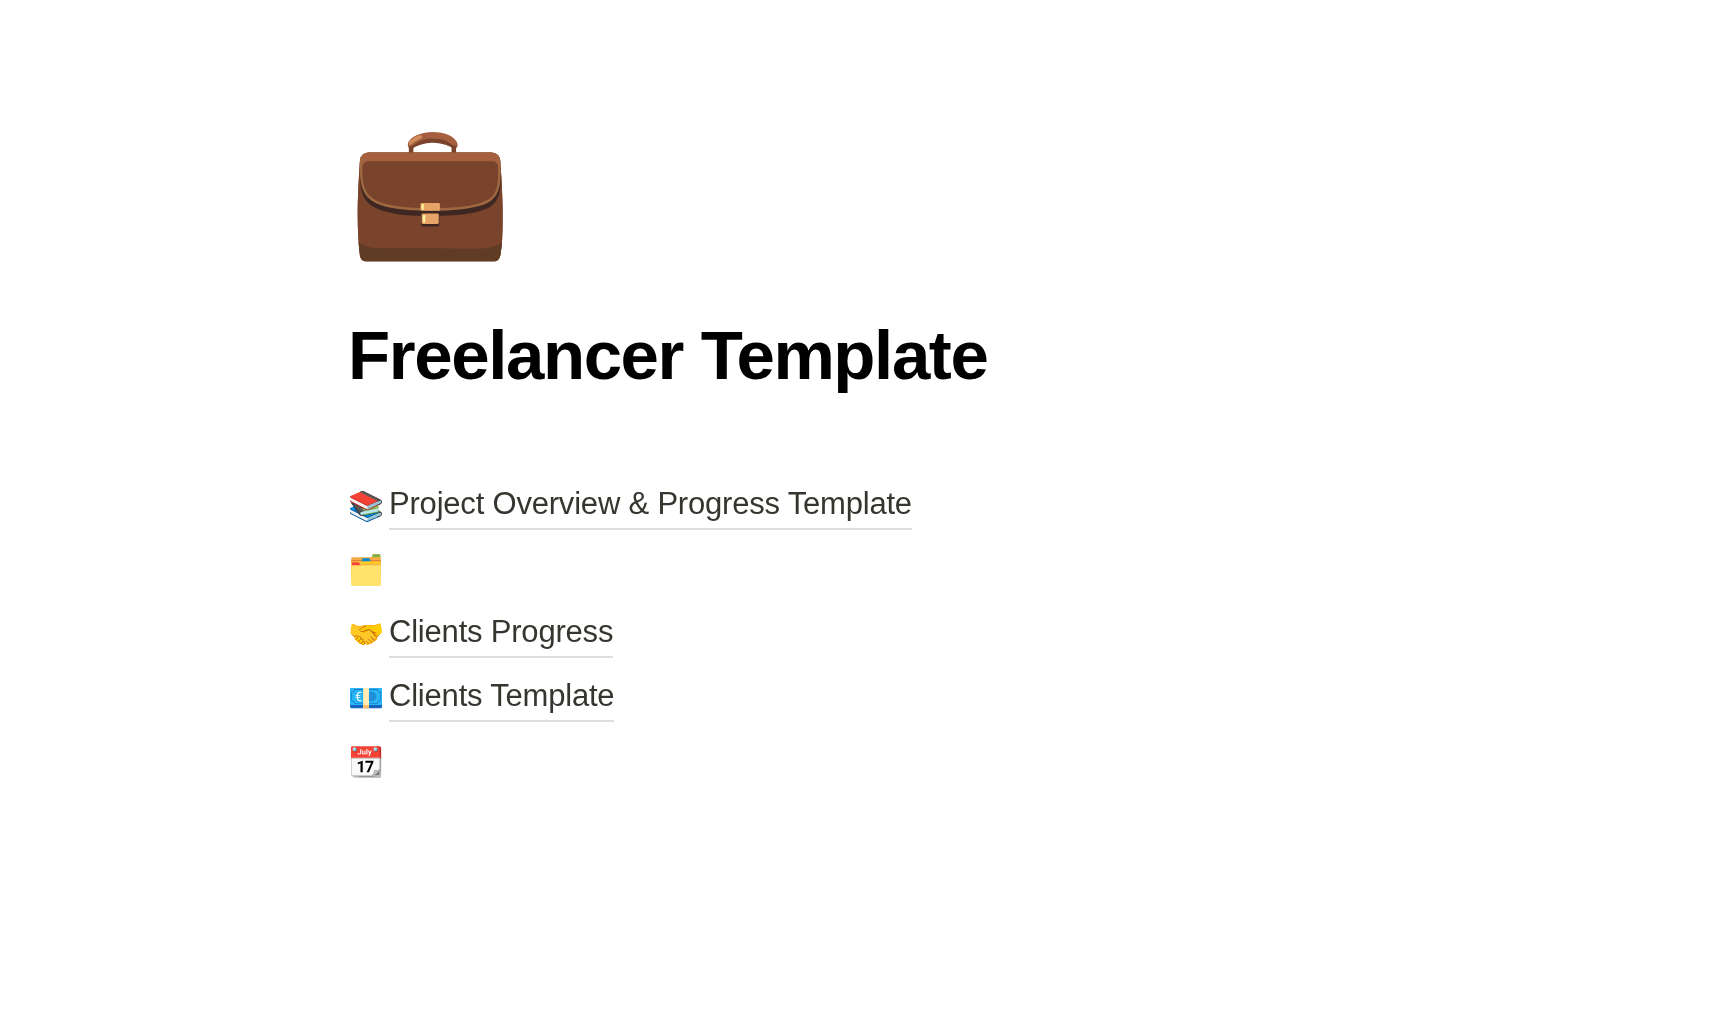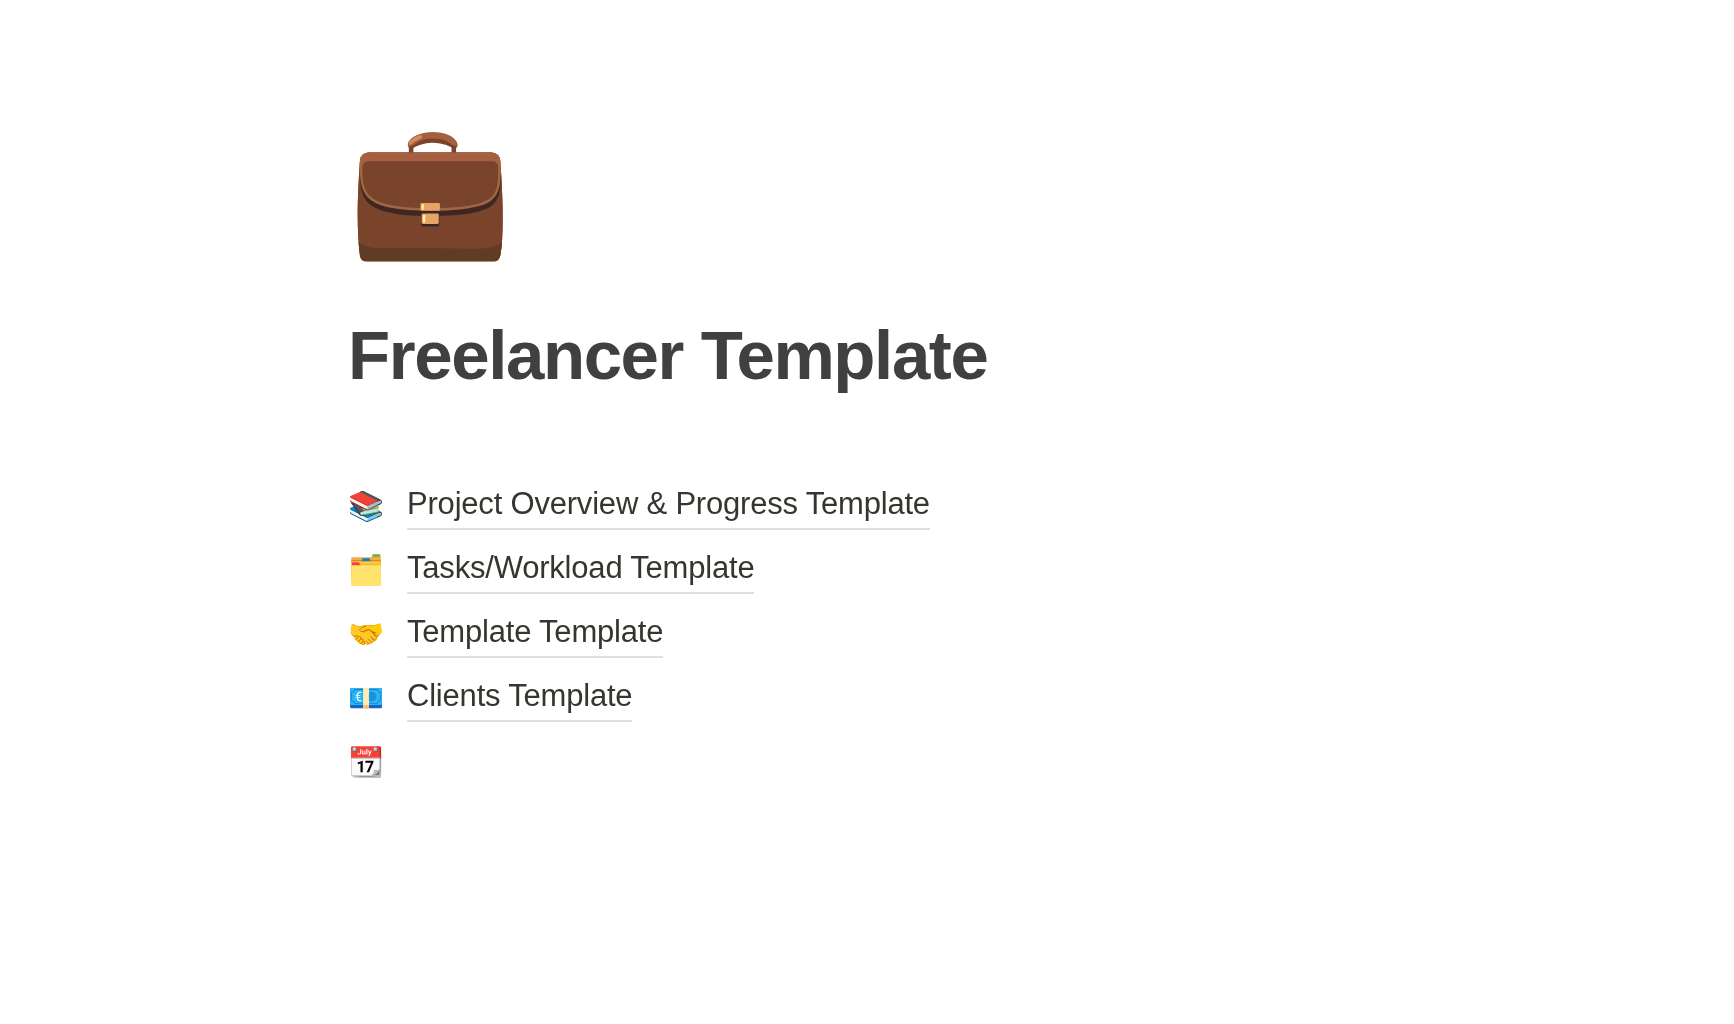--- a/index.html
+++ b/index.html
@@ -45,21 +45,21 @@
   
   .page-title {
     margin: 0;
     padding: 0;
     margin-top: 56px;
     font-family: "Liberation Sans", "DejaVu Sans", sans-serif;
     font-size: 69px;
     font-weight: 800;
     letter-spacing: -1.4px;
     line-height: 1.05;
-    color: #404040;
+    color: #000000;
     white-space: nowrap;
   }
 
   
   .link-list {
     margin: 0;
     padding: 0;
     margin-top: 82px;
     list-style: none;
   }
@@ -75,21 +75,21 @@
     width: 38px;
     font-size: 29px;
     line-height: 1;
     font-family: "DejaVu Sans", "Liberation Sans", sans-serif;
     user-select: none;
     text-align: left;
   }
 
   .link-text {
     flex: 0 0 auto;
-    margin-left: 21px;
+    margin-left: 3px;
     font-family: "Liberation Sans", "DejaVu Sans", sans-serif;
     font-size: 31px;
     font-weight: 400;
     line-height: 42px;
     color: #37352f;
     letter-spacing: -0.2px;
     text-decoration: none;
     border-bottom: 2px solid #dfdedb;
     padding-bottom: 3px;
     white-space: nowrap;
@@ -108,26 +108,25 @@
 
     <ul class="link-list">
 
       <li class="link-row">
         <span class="link-emoji">📚</span>
         <a class="link-text">Project Overview &amp; Progress Template</a>
       </li>
 
       <li class="link-row">
         <span class="link-emoji">🗂️</span>
-        <a class="link-text">Tasks/Workload Template</a>
       </li>
 
       <li class="link-row">
         <span class="link-emoji">🤝</span>
-        <a class="link-text">Template Template</a>
+        <a class="link-text">Clients Progress</a>
       </li>
 
       <li class="link-row">
         <span class="link-emoji">💶</span>
         <a class="link-text">Clients Template</a>
       </li>
 
       <li class="link-row">
         <span class="link-emoji">📆</span>
       </li>

